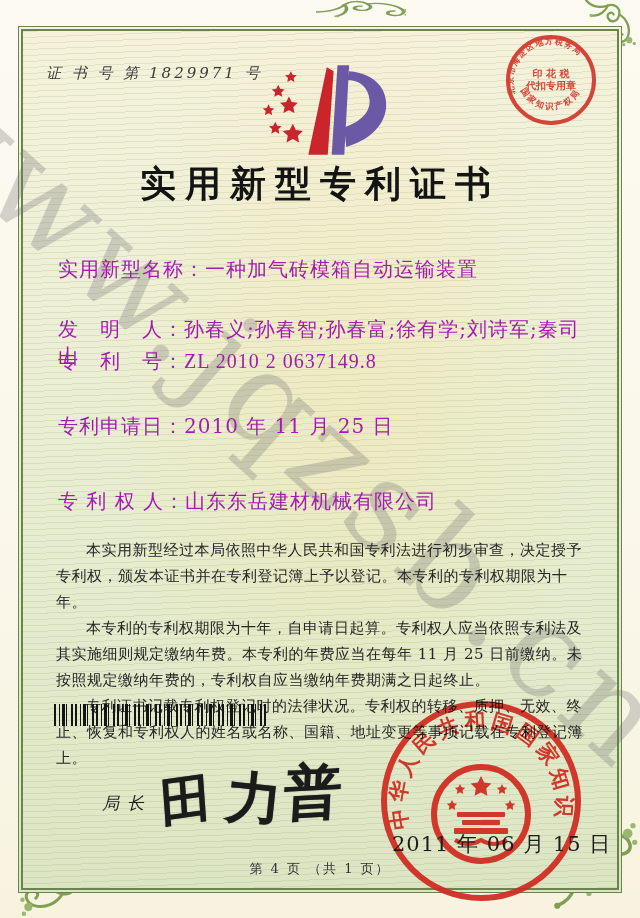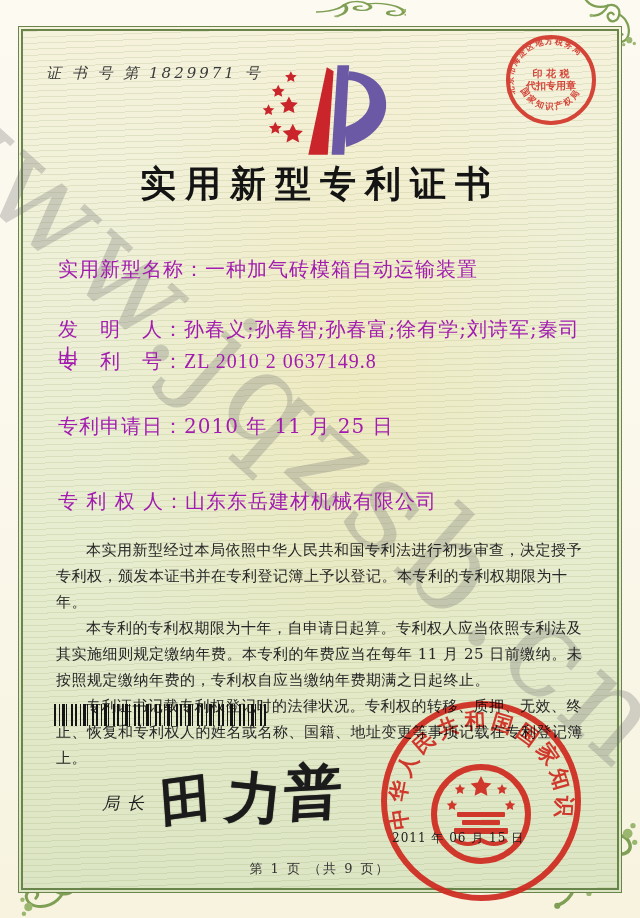--- a/index.html
+++ b/index.html
@@ -75,21 +75,21 @@
   }
   .sig{position:absolute;color:#1b1b1b;font-weight:700;text-shadow:0 0 1px rgba(0,0,0,.6);}
   .sig1{left:160px;top:766px;font-size:52px;transform:rotate(-8deg) skewX(-4deg);}
   .sig2{left:226px;top:762px;font-size:56px;transform:rotate(6deg);}
   .sig3{left:284px;top:754px;font-size:58px;transform:rotate(-3deg) skewX(-6deg);}
 
   
   .seal{position:absolute;left:376px;top:696px;mix-blend-mode:multiply;opacity:.93;}
   .seal-date{
     position:absolute;left:392px;top:830px;z-index:3;
-    font-size:12px;color:#1d1d1d;letter-spacing:1px;font-weight:500;
+    font-size:21px;color:#1d1d1d;letter-spacing:1px;font-weight:500;
   }
   .tax-stamp{position:absolute;left:503px;top:32px;mix-blend-mode:multiply;opacity:.95;}
 
   .footer{
     position:absolute;left:0;right:0;top:860px;text-align:center;
     font-size:13px;letter-spacing:2px;color:#333;
   }
 
   .orn{position:absolute;pointer-events:none;}
 </style>
@@ -201,15 +201,15 @@
       <text font-size="8" fill="#d23a2e" letter-spacing="1.4" font-weight="600" font-family="'DejaVu Serif',serif">
         <textPath href="#stampTop">北京市海淀区地方税务局</textPath>
       </text>
       <text font-size="8.5" fill="#d23a2e" letter-spacing="2" font-weight="600" font-family="'DejaVu Serif',serif">
         <textPath href="#stampBottom">国家知识产权局</textPath>
       </text>
       <text x="48" y="45" text-anchor="middle" font-size="10" fill="#d23a2e" font-weight="700">印 花 税</text>
       <text x="48" y="57" text-anchor="middle" font-size="10" fill="#d23a2e" font-weight="700">代扣专用章</text>
     </svg>
 
-    <div class="footer">第 1 页 （共 9 页）</div>
+    <div class="footer">第 4 页 （共 1 页）</div>
   </div>
 </div>
 
 </body></html>

